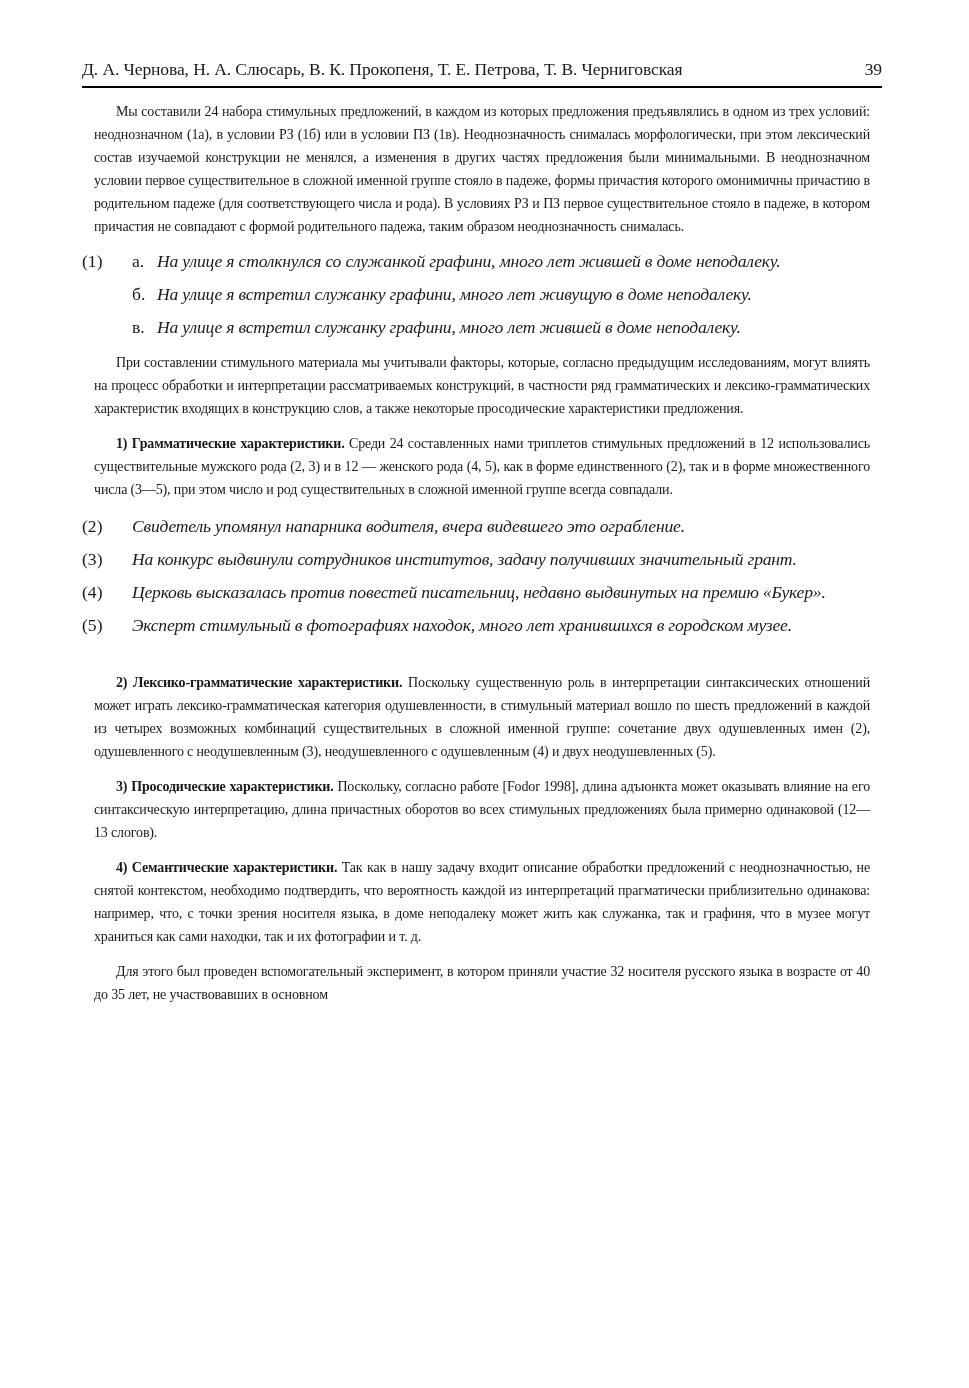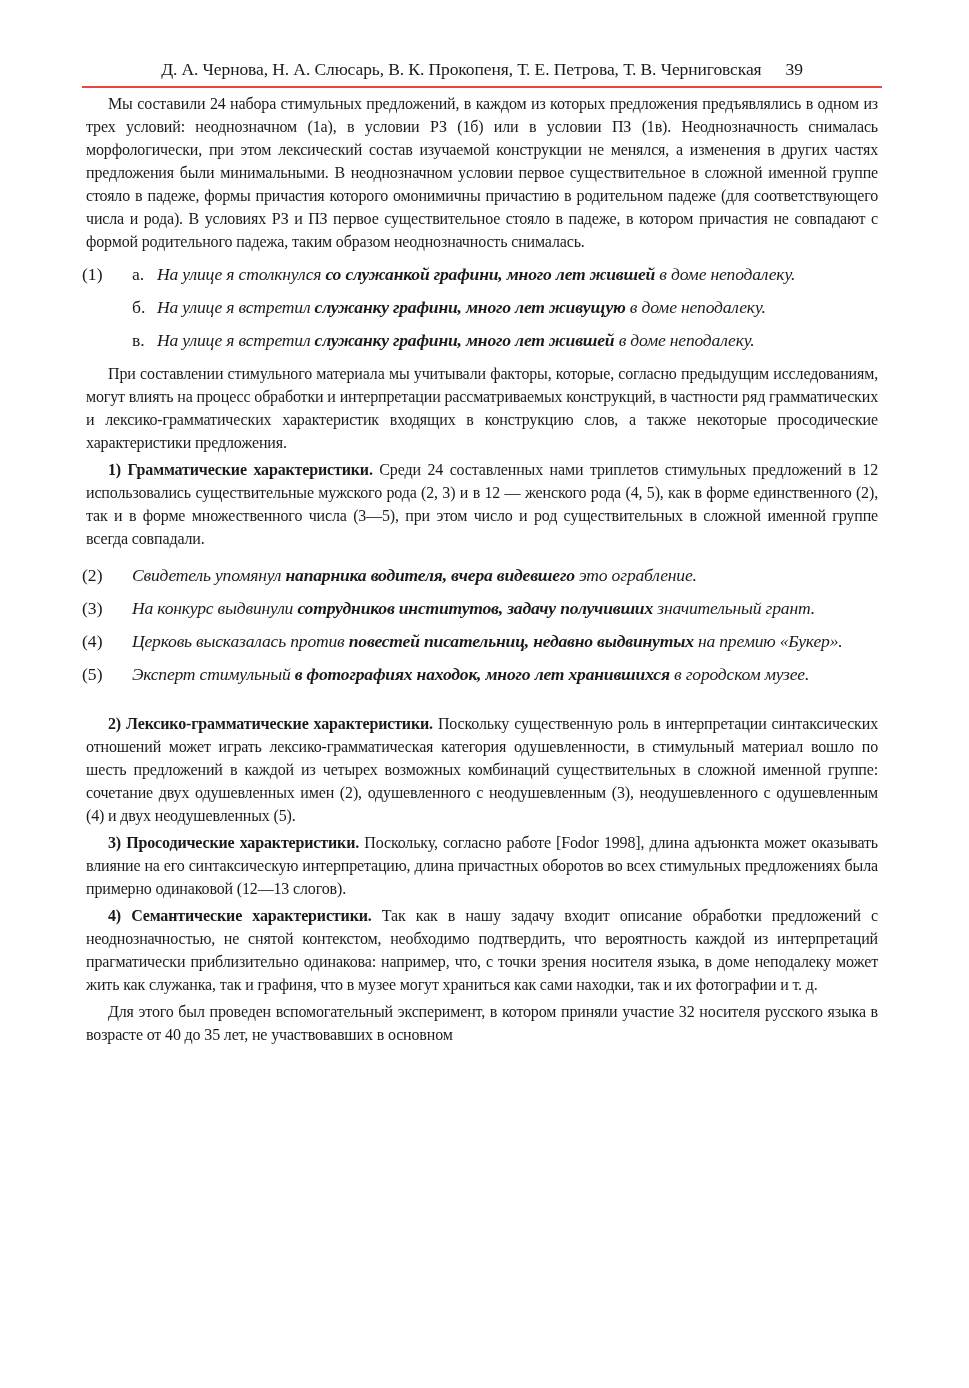--- a/index.html
+++ b/index.html
@@ -1,30 +1,30 @@
 <!DOCTYPE html>
 <html><head>
 <meta charset="utf-8">
 <style>
   html, body { margin: 0; padding: 0; background: #ffffff; }
   body { width: 969px; height: 1388px; position: relative; overflow: hidden;
          font-family: "Liberation Serif", "DejaVu Serif", serif; color: #1a1a1a; }
   .page { position: absolute; left: 82px; top: 58px; width: 800px; }
-  .running-head { display: flex; justify-content: center; font-size: 17.5px; line-height: 22px;
-                  padding-bottom: 6px; border-bottom: 2px solid #ef4444; letter-spacing: -0.1px; }
+  .running-head { display: flex; justify-content: space-between; font-size: 17.5px; line-height: 22px;
+                  padding-bottom: 6px; border-bottom: 2px solid #000000; letter-spacing: -0.1px; }
   .running-head .pg { margin-left: 24px; }
   .section-title { text-align: center; font-weight: bold; font-size: 18px; margin-top: 18px; margin-bottom: 20px; line-height: 22px; }
-  p { margin: 4px; font-size: 16px; line-height: 23px; text-align: justify; letter-spacing: -0.15px; }
+  p { margin: 12px; font-size: 14px; line-height: 23px; text-align: justify; letter-spacing: -0.15px; }
   .ind { text-indent: 22px; }
   .ex-group { margin: 10px 0 6px 0; }
   .ex { display: flex; font-size: 17.6px; line-height: 23px; margin-bottom: 10px; }
   .ex .num { width: 50px; flex: none; }
   .ex .sub { width: 25px; flex: none; }
   .ex .txt { flex: 1; font-style: italic; text-align: justify; letter-spacing: -0.2px; }
-  .ex .txt b { font-weight: bold; }
+  .ex .txt b { font-weight: normal; }
   .ex.cont { padding-left: 50px; }
   .lead { font-weight: bold; }
   .gap { height: 12px; }
 </style>
 </head>
 <body>
 
 <div class="page">
   <div class="running-head">
     <span>Д. А. Чернова, Н. А. Слюсарь, В. К. Прокопеня, Т. Е. Петрова, Т. В. Черниговская</span>

